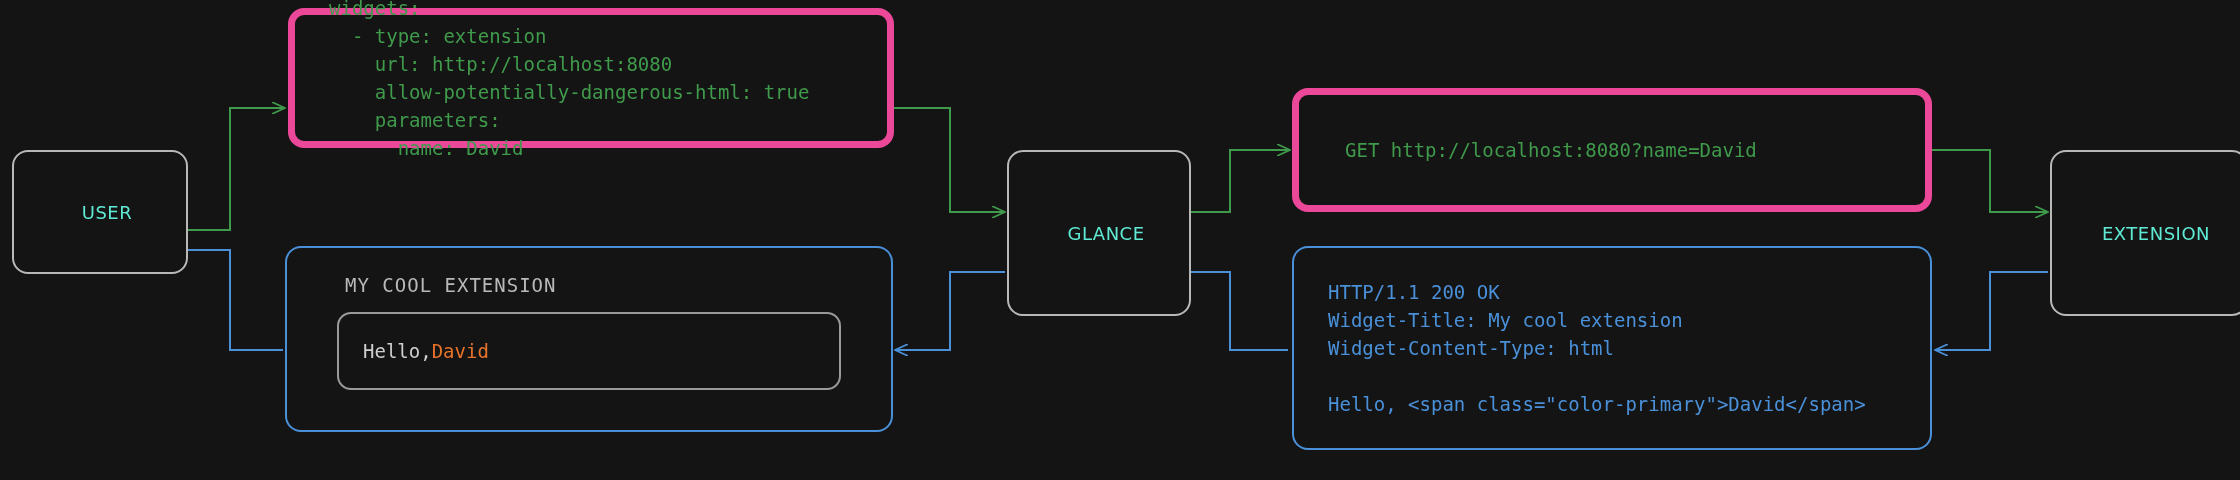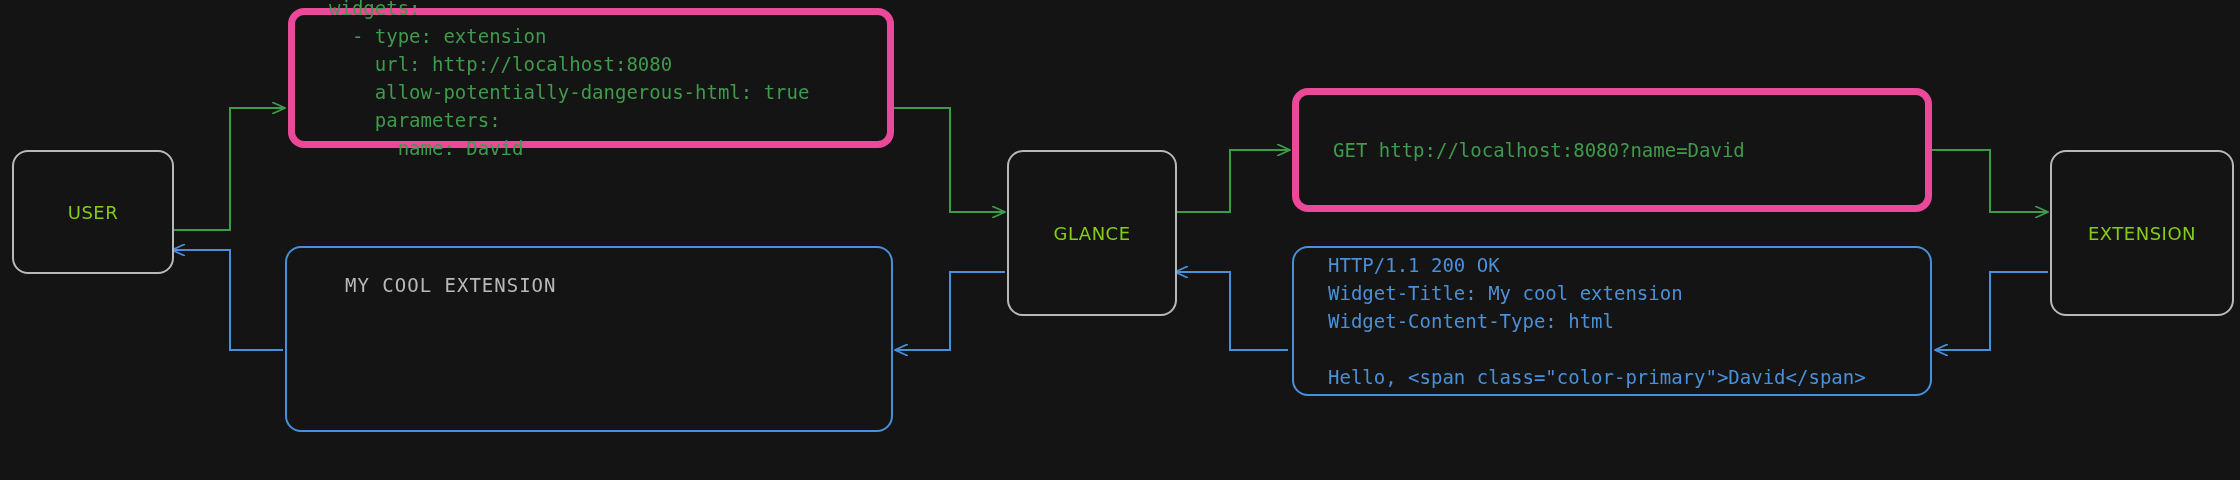--- a/index.html
+++ b/index.html
@@ -25,24 +25,25 @@
     pointer-events: none;
   }
   .node {
     position: absolute;
     border: 2px solid #b8b8b8;
     border-radius: 16px;
     background: #141414;
     display: flex;
     align-items: center;
     justify-content: center;
-    color: #84cc16;
+    color: #5eead4;
     font-family: "DejaVu Sans", sans-serif;
     font-size: 18px;
     letter-spacing: 0.5px;
+    padding-left: 14px;
   }
   .codebox {
     position: absolute;
     border-radius: 16px;
     background: #141414;
     box-sizing: border-box;
     display: flex;
     flex-direction: column;
     justify-content: center;
   }
@@ -50,21 +51,21 @@
   .codebox.blue  { border: 2px solid #4a90d9; }
   .code {
     white-space: pre;
     font-family: "DejaVu Sans Mono", monospace;
     font-size: 19px;
     line-height: 28px;
     padding: 0 34px;
   }
   .code.green { color: #3f9a4b; }
   .code.blue  { color: #4a90d9; }
-  .code.single { line-height: 26px; }
+  .code.single { line-height: 26px; margin-left: 12px; }
 
   .widgetbox {
     position: absolute;
     border: 2px solid #4a90d9;
     border-radius: 16px;
     background: #141414;
     box-sizing: border-box;
     padding: 26px 50px;
   }
   .widget-title {
@@ -139,25 +140,29 @@
     url: http://localhost:8080
     allow-potentially-dangerous-html: true
     parameters:
       name: David</div>
   </div>
 
   <div class="codebox green" style="left:1292px; top:88px; width:640px; height:124px;">
     <div class="code green single">GET http://localhost:8080?name=David</div>
   </div>
 
-  <div class="codebox blue" style="left:1292px; top:246px; width:640px; height:150px;">
+  <div class="codebox blue" style="left:1292px; top:246px; width:640px; height:204px;">
     <div class="code blue">HTTP/1.1 200 OK
 Widget-Title: My cool extension
 Widget-Content-Type: html
 
 Hello, &lt;span class="color-primary"&gt;David&lt;/span&gt;</div>
   </div>
 
   <div class="widgetbox" style="left:285px; top:246px; width:608px; height:186px;">
     <div class="widget-title">MY COOL EXTENSION</div>
+    <div class="widget-card">
+      <span>Hello, </span>
+        <span class="accent">David</span>
+    </div>
   </div>
 
 </div>
 
 </body></html>

